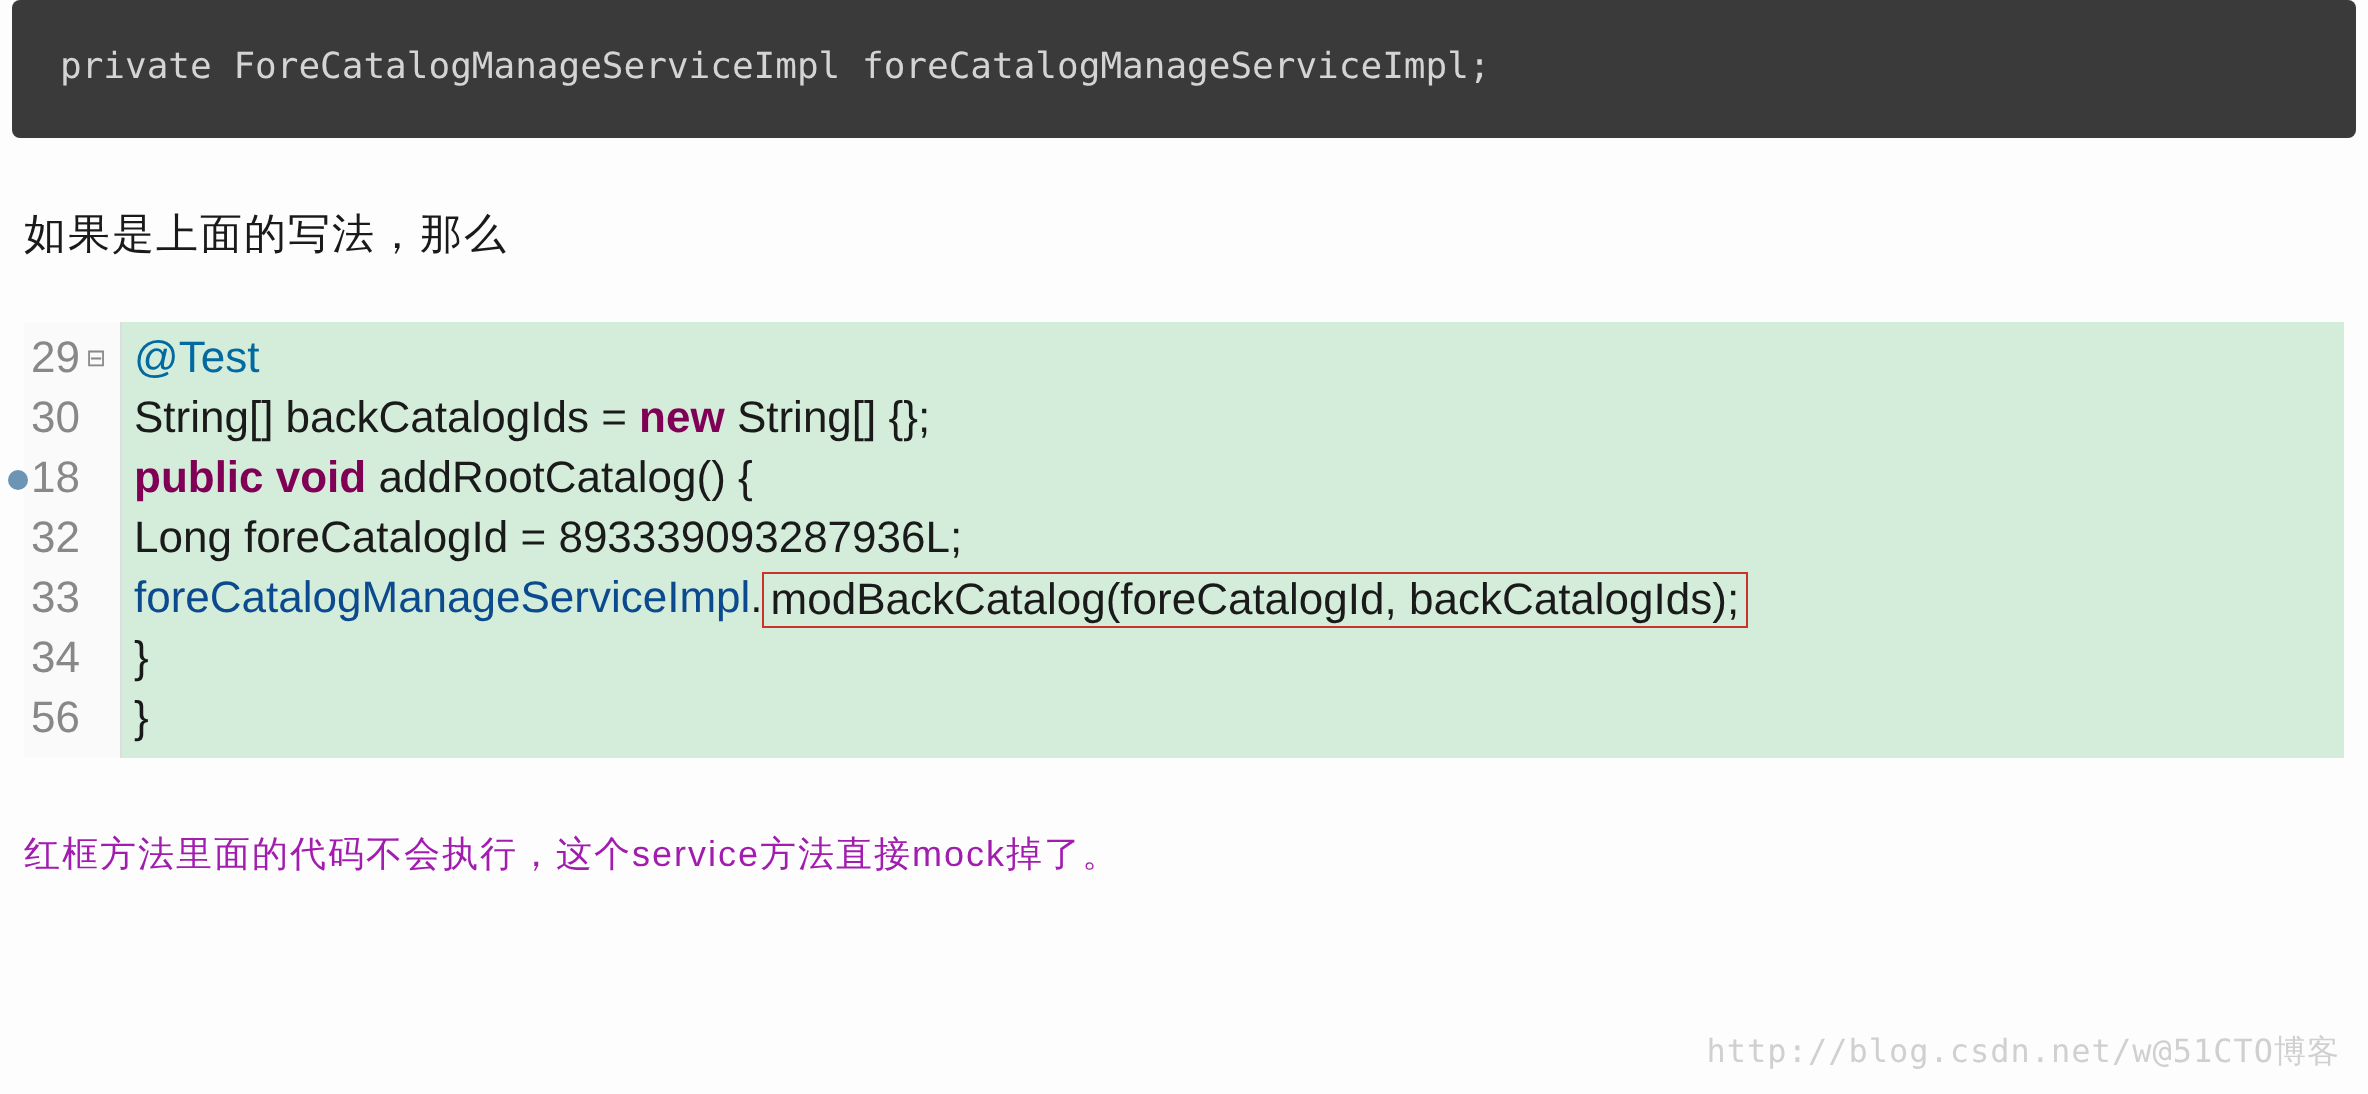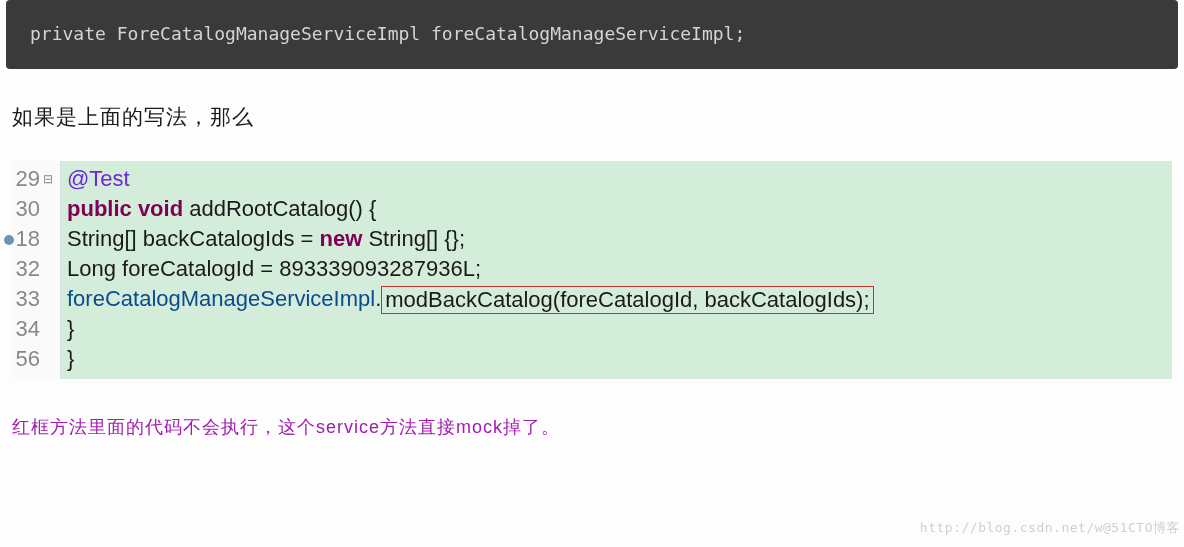--- a/index.html
+++ b/index.html
@@ -9,27 +9,27 @@
 .keyword-dark { color: #d4d4d4; }
 .para { font-size: 21px; color: #1a1a1a; padding: 34px 12px 30px 12px; letter-spacing: 1px; }
 .ide-block { margin: 0 12px 0 12px; display: flex; font-family: "Segoe UI", Arial, sans-serif; font-size: 22px; line-height: 1.4; }
 .gutter { background: #fafafa; text-align: right; padding: 4px 4px 4px 0; color: #888; border-right: 1px solid #ddd; }
 .gutter-row { height: 30px; display: flex; align-items: center; justify-content: flex-end; padding-right: 2px; position: relative; }
 .gutter-row.bp::before { content: ""; position: absolute; left: -8px; top: 50%; transform: translateY(-50%); width: 10px; height: 10px; border-radius: 50%; background: #6c94b4; }
 .gutter-num { width: 28px; text-align: right; }
 .fold { width: 12px; text-align: center; font-size: 12px; color: #888; margin-left: 2px; }
 .code-area { flex: 1; background: #d4edda; padding: 4px 6px 4px 6px; position: relative; }
 .code-line { height: 30px; display: flex; align-items: center; white-space: pre; }
-.ann { color: #6d28d9; }
+.ann { color: #0369a1; }
 .kw { color: #7f0055; font-weight: bold; }
 .plain { color: #1a1a1a; }
 .var { color: #0b4a8e; }
 .redbox { border: 1.5px solid #c8342a; padding: 0 3px; display: inline-block; line-height: 26px; }
 .para2 { font-size: 18px; color: #a21caf; padding: 36px 12px 0 12px; letter-spacing: 1px; }
-.watermark { position: absolute; right: 4px; bottom: 10px; font-family: monospace; font-size: 13px; color: #d0d0d0; letter-spacing: 0.5px; }
+.watermark { position: absolute; right: 14px; bottom: 10px; font-family: monospace; font-size: 16px; color: #d0d0d0; letter-spacing: 0.5px; }
 </style>
 </head>
 <body>
 
 <div class="dark-code">
   <div><span class="keyword-dark">private</span> <span>ForeCatalogManageServiceImpl</span> <span>foreCatalogManageServiceImpl;</span></div>
 </div>
 
 <div class="para">如果是上面的写法，那么</div>
 
@@ -59,22 +59,22 @@
         <span class="gutter-num">34</span>
         <span class="fold"> </span>
       </div>
     <div class="gutter-row">
         <span class="gutter-num">56</span>
         <span class="fold"> </span>
       </div>
   </div>
   <div class="code-area">
     <div class="code-line">    <span class="ann">@Test</span></div>
+    <div class="code-line">        <span class="plain">String[] backCatalogIds = </span><span class="kw">new</span><span class="plain"> String[] {};</span></div>
     <div class="code-line">    <span class="kw">public void</span><span class="plain"> addRootCatalog() {</span></div>
-    <div class="code-line">        <span class="plain">String[] backCatalogIds = </span><span class="kw">new</span><span class="plain"> String[] {};</span></div>
     <div class="code-line">        <span class="plain">Long foreCatalogId = 893339093287936L;</span></div>
     <div class="code-line">        <span class="var">foreCatalogManageServiceImpl</span><span class="plain">.</span><span class="redbox plain">modBackCatalog(foreCatalogId, backCatalogIds);</span></div>
     <div class="code-line">    <span class="plain">}</span></div>
     <div class="code-line"><span class="plain">}</span></div>
   </div>
 </div>
 
 <div class="para2">红框方法里面的代码不会执行，这个service方法直接mock掉了。</div>
 
 <div class="watermark">http://blog.csdn.net/w@51CTO博客</div>

